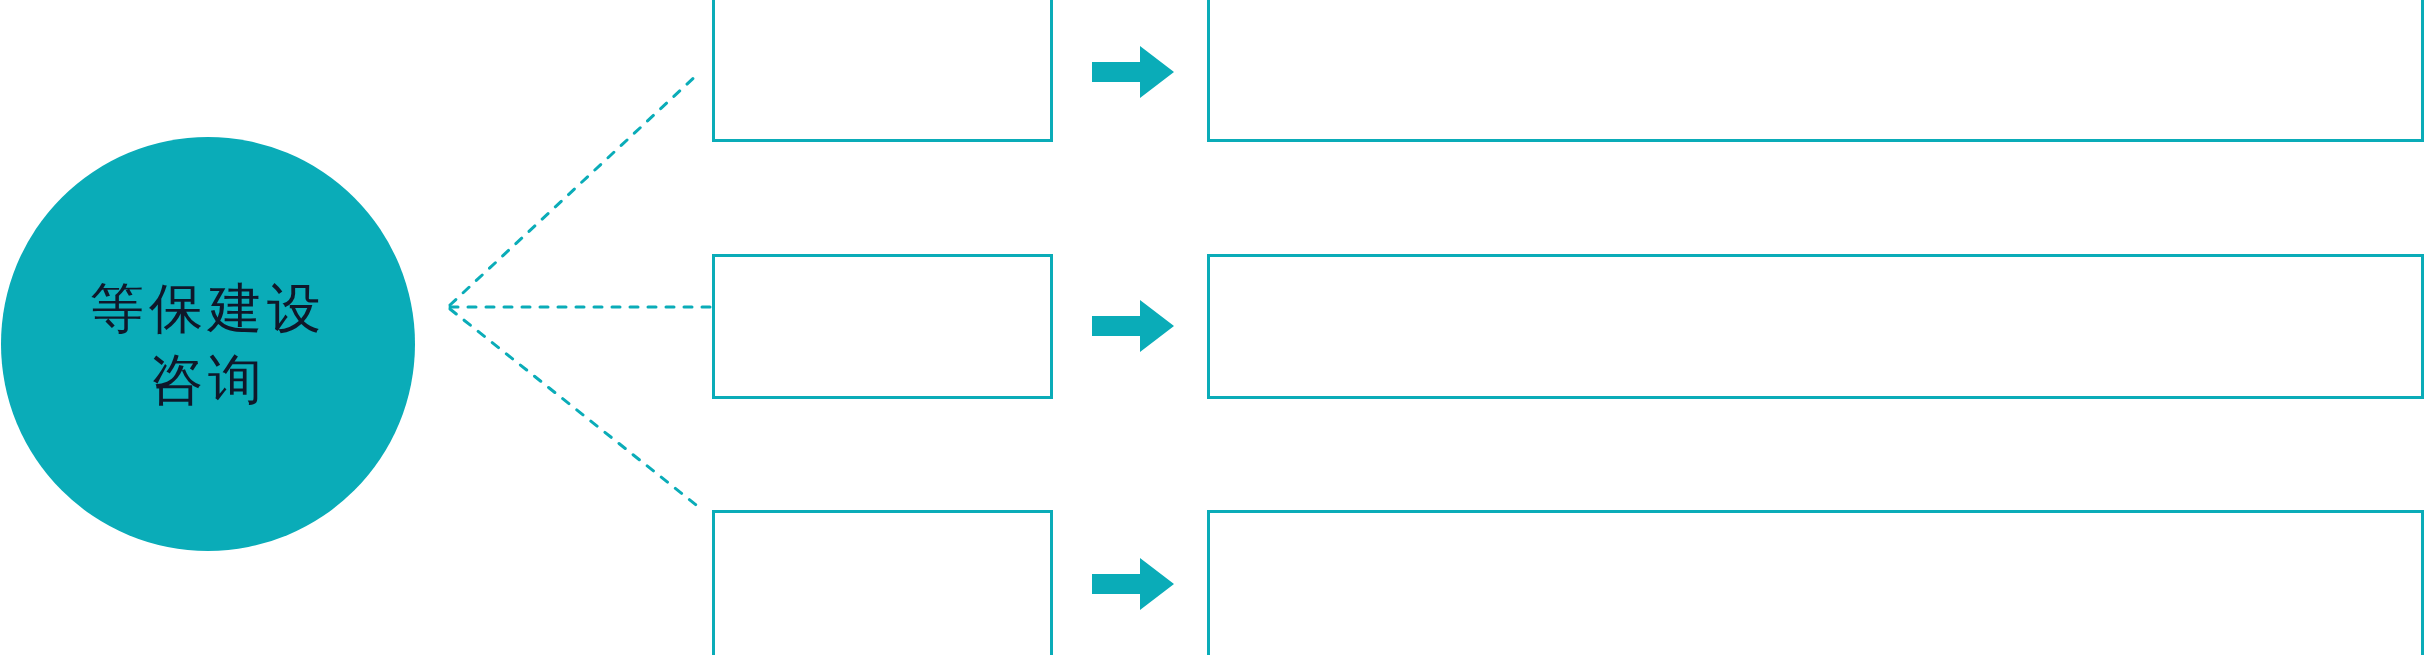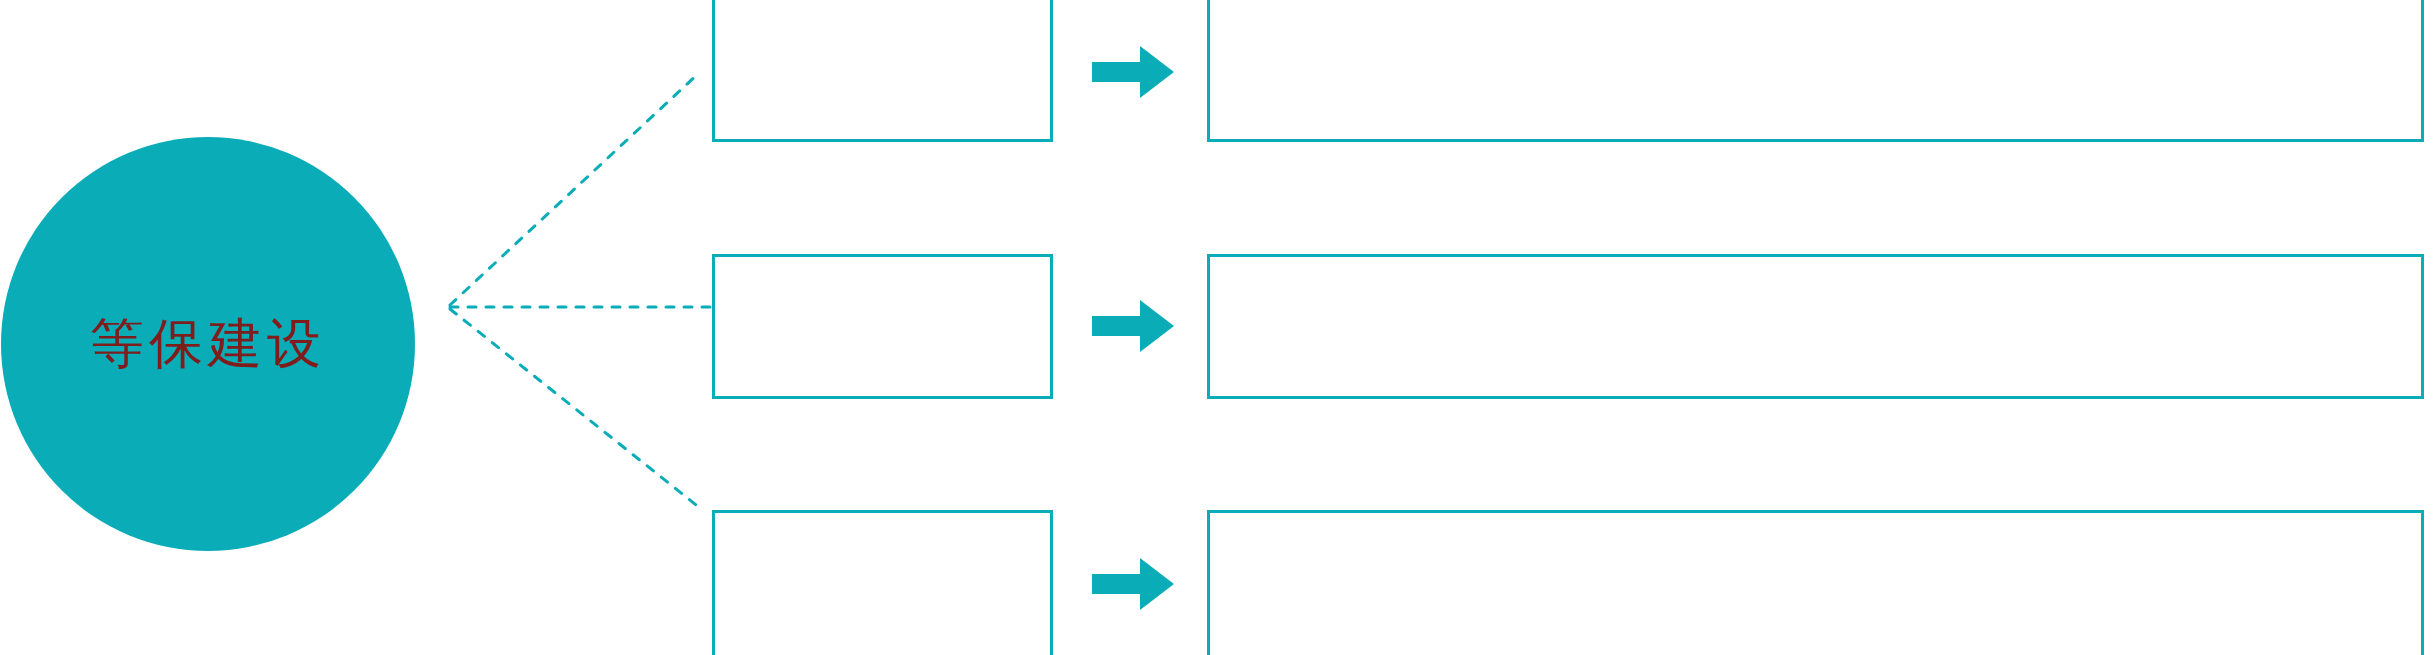--- a/index.html
+++ b/index.html
@@ -32,21 +32,21 @@
     height: 414px;
     border-radius: 50%;
     background: #0aacb8;
     display: flex;
     flex-direction: column;
     align-items: center;
     justify-content: center;
     box-sizing: border-box;
   }
   .hub-line {
-    color: #7f1d1d;
+    color: #0f172a;
     font-size: 54px;
     line-height: 1.32;
     letter-spacing: 5px;
     font-weight: 400;
     white-space: nowrap;
     text-align: left;
   }
   .row {
     position: absolute;
     left: 0;
@@ -95,20 +95,21 @@
 <div id="canvas">
 
   <svg id="svg-layer" viewBox="0 0 2434 655" xmlns="http://www.w3.org/2000/svg">
     <line x1="450" y1="305" x2="700" y2="72" stroke="#0aacb8" stroke-width="3" stroke-dasharray="8 10" stroke-linecap="round"></line>
     <line x1="450" y1="307" x2="712" y2="307" stroke="#0aacb8" stroke-width="3" stroke-dasharray="8 10" stroke-linecap="round"></line>
     <line x1="450" y1="309" x2="700" y2="508" stroke="#0aacb8" stroke-width="3" stroke-dasharray="8 10" stroke-linecap="round"></line>
   </svg>
 
   <div class="hub-circle">
     <div class="hub-line">等保建设</div>
+    <div class="hub-line">咨询</div>
   </div>
 
   <div class="row" style="top:0px;">
     <div class="box box-small" style="top:-8px; height:150px;">
       <span></span>
     </div>
     <div class="arrow-wrap" style="top:46px;">
       <svg viewBox="0 0 82 52" xmlns="http://www.w3.org/2000/svg">
         <polygon points="0,16 48,16 48,0 82,26 48,52 48,36 0,36" fill="#0aacb8"></polygon>
       </svg>

